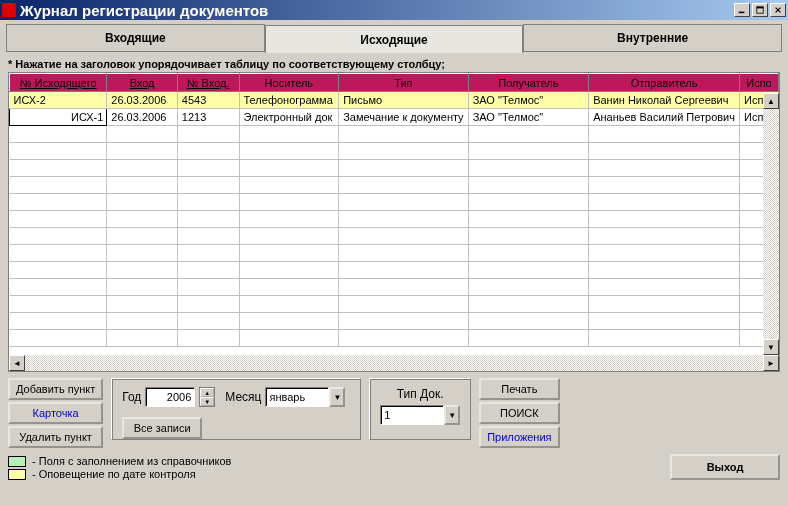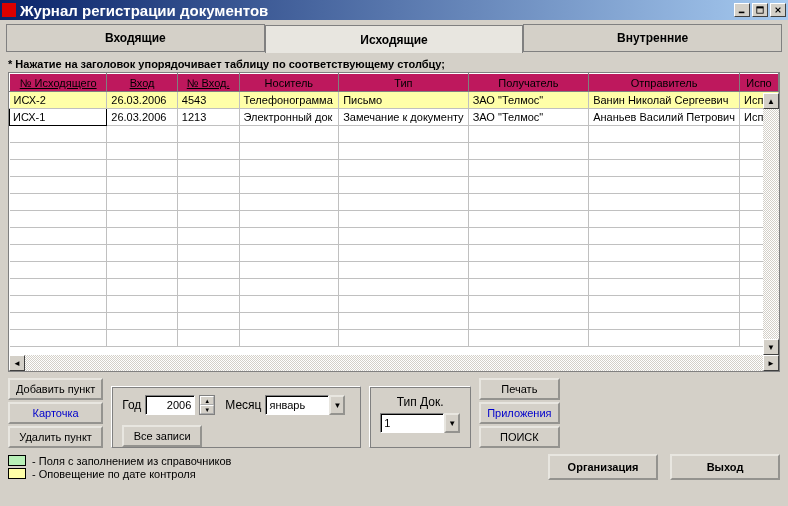--- a/index.html
+++ b/index.html
@@ -106,20 +106,21 @@
     font-size: 11px;
     white-space: nowrap;
     overflow: hidden;
     vertical-align: middle;
   }
   .grid tr.highlight td { background: #ffffa8; }
   .grid td.edit-cell {
     background: #fff;
     border: 1px solid #000;
     padding: 0 3px;
+    text-align: right;
   }
   .hscroll {
     position: absolute;
     bottom: 0; left: 0; right: 0;
     height: 16px;
     background: #d4d0c8;
     display: flex;
   }
   .sc-btn {
     width: 16px; height: 16px;
@@ -135,21 +136,21 @@
     top: 20px; right: 0; bottom: 16px;
     width: 16px;
     background: #d4d0c8;
     display: flex; flex-direction: column;
   }
 
   .controls {
     display: flex;
     margin: 6px 8px 0 8px;
     gap: 8px;
-    align-items: flex-end;
+    align-items: flex-start;
   }
   .col-buttons { display: flex; flex-direction: column; gap: 2px; }
   .btn {
     height: 22px;
     background: #d4d0c8;
     border: 2px outset #e8e6e0;
     font-size: 11px;
     padding: 0 6px;
     cursor: pointer;
     min-width: 90px;
@@ -208,21 +209,21 @@
     font-size: 8px;
   }
   .right-buttons { display: flex; flex-direction: column; gap: 2px; }
 
   .legend-row {
     display: flex;
     align-items: flex-start;
     margin: 6px 8px 0 8px;
   }
   .legend { flex: 1; font-size: 11px; }
-  .legend-item { display: flex; align-items: flex-start; gap: 6px; margin: 1px 0; }
+  .legend-item { display: flex; align-items: flex-end; gap: 6px; margin: 1px 0; }
   .swatch { width: 18px; height: 11px; border: 1px solid #000; }
   .swatch.green { background: #b8f0b8; }
   .swatch.yellow { background: #ffffa8; }
   .big-btn {
     height: 26px;
     min-width: 110px;
     background: #d4d0c8;
     border: 2px outset #e8e6e0;
     font-size: 11px;
     font-weight: bold;
@@ -482,31 +483,30 @@
   <div class="fieldset" style="flex:0 0 100px; flex-direction:column; gap:4px; align-items:center;">
     <span class="label">Тип Док.</span>
     <div class="select" style="width:80px;">
       <div class="input-box">1</div>
       <div class="dd-btn">▼</div>
     </div>
   </div>
 
   <div class="right-buttons">
     <div class="btn" style="min-width:75px;">Печать</div>
+    <div class="btn" style="min-width:75px;">ПОИСК</div>
     <div class="btn link" style="min-width:75px;">Приложения</div>
-    <div class="btn" style="min-width:75px;">ПОИСК</div>
   </div>
 </div>
 
 <div class="legend-row">
   <div class="legend">
     <div class="legend-item">
       <div class="swatch green"></div>
       <span>- Поля с заполнением из справочников</span>
     </div>
     <div class="legend-item">
       <div class="swatch yellow"></div>
       <span>- Оповещение по дате контроля</span>
     </div>
   </div>
-  <button class="big-btn">Организация</button>
   <button class="big-btn">Выход</button>
 </div>
 
 </body></html>

